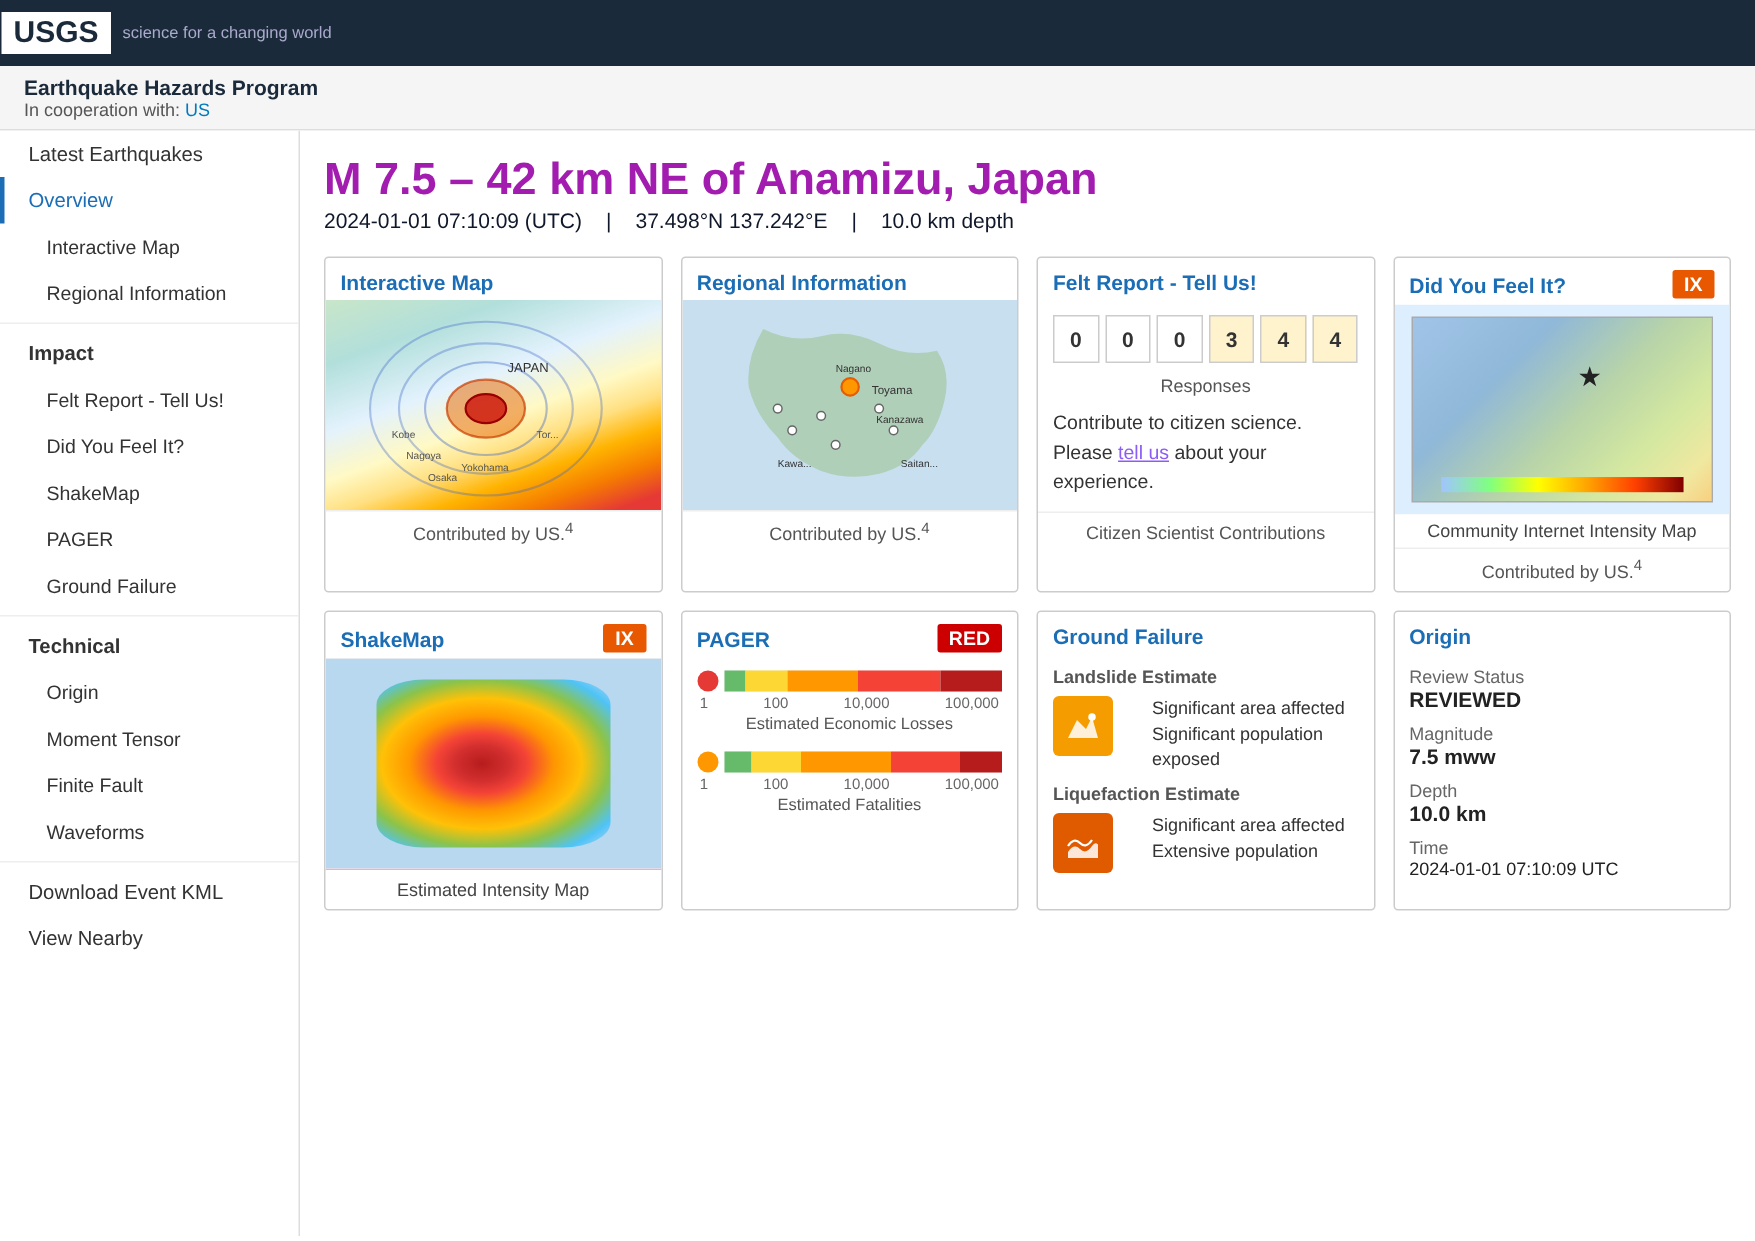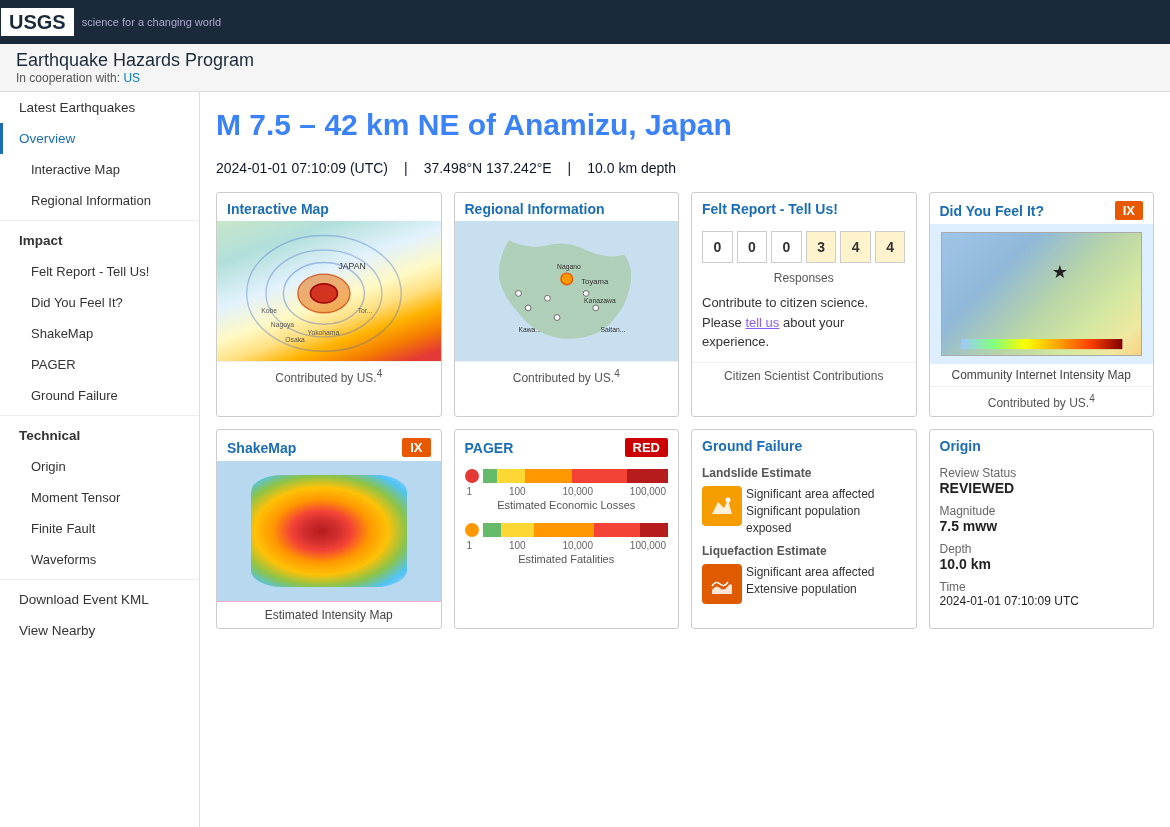--- a/index.html
+++ b/index.html
@@ -32,22 +32,22 @@
       line-height: 1.3;
     }
 
     
     .program-bar {
       background: #f5f5f5;
       border-bottom: 1px solid #ddd;
       padding: 6px 16px;
     }
     .program-bar h2 {
-      font-size: 18px;
-      font-weight: normal;
+      font-size: 14px;
+      font-weight: bold;
       color: #1b2a3b;
     }
     .program-bar p {
       font-size: 12px;
       color: #555;
     }
     .program-bar a {
       color: #007bbd;
       text-decoration: none;
     }
@@ -106,22 +106,22 @@
       flex: 1;
       overflow-y: auto;
       padding: 16px;
       background: #fff;
     }
 
     
     .page-title {
       font-size: 30px;
       font-weight: bold;
-      color: #3b82f6;
-      margin-bottom: 18px;
+      color: #a21caf;
+      margin-bottom: 2px;
     }
     .page-meta {
       display: flex;
       align-items: center;
       gap: 16px;
       font-size: 14px;
       color: #555;
       margin-bottom: 16px;
     }
     .page-meta span { color: #0f172a; }
@@ -242,21 +242,21 @@
     }
     .gf-section-title {
       font-size: 12px;
       color: #555;
       margin-bottom: 6px;
       font-weight: bold;
     }
     .gf-item {
       display: flex;
       align-items: flex-start;
-      gap: 4px;
+      gap: 26px;
       margin-bottom: 8px;
     }
     .gf-icon {
       width: 40px; height: 40px;
       border-radius: 4px;
       display: flex; align-items: center; justify-content: center;
       font-size: 20px;
       flex-shrink: 0;
     }
     .gf-icon-landslide { background: #f59c00; }

